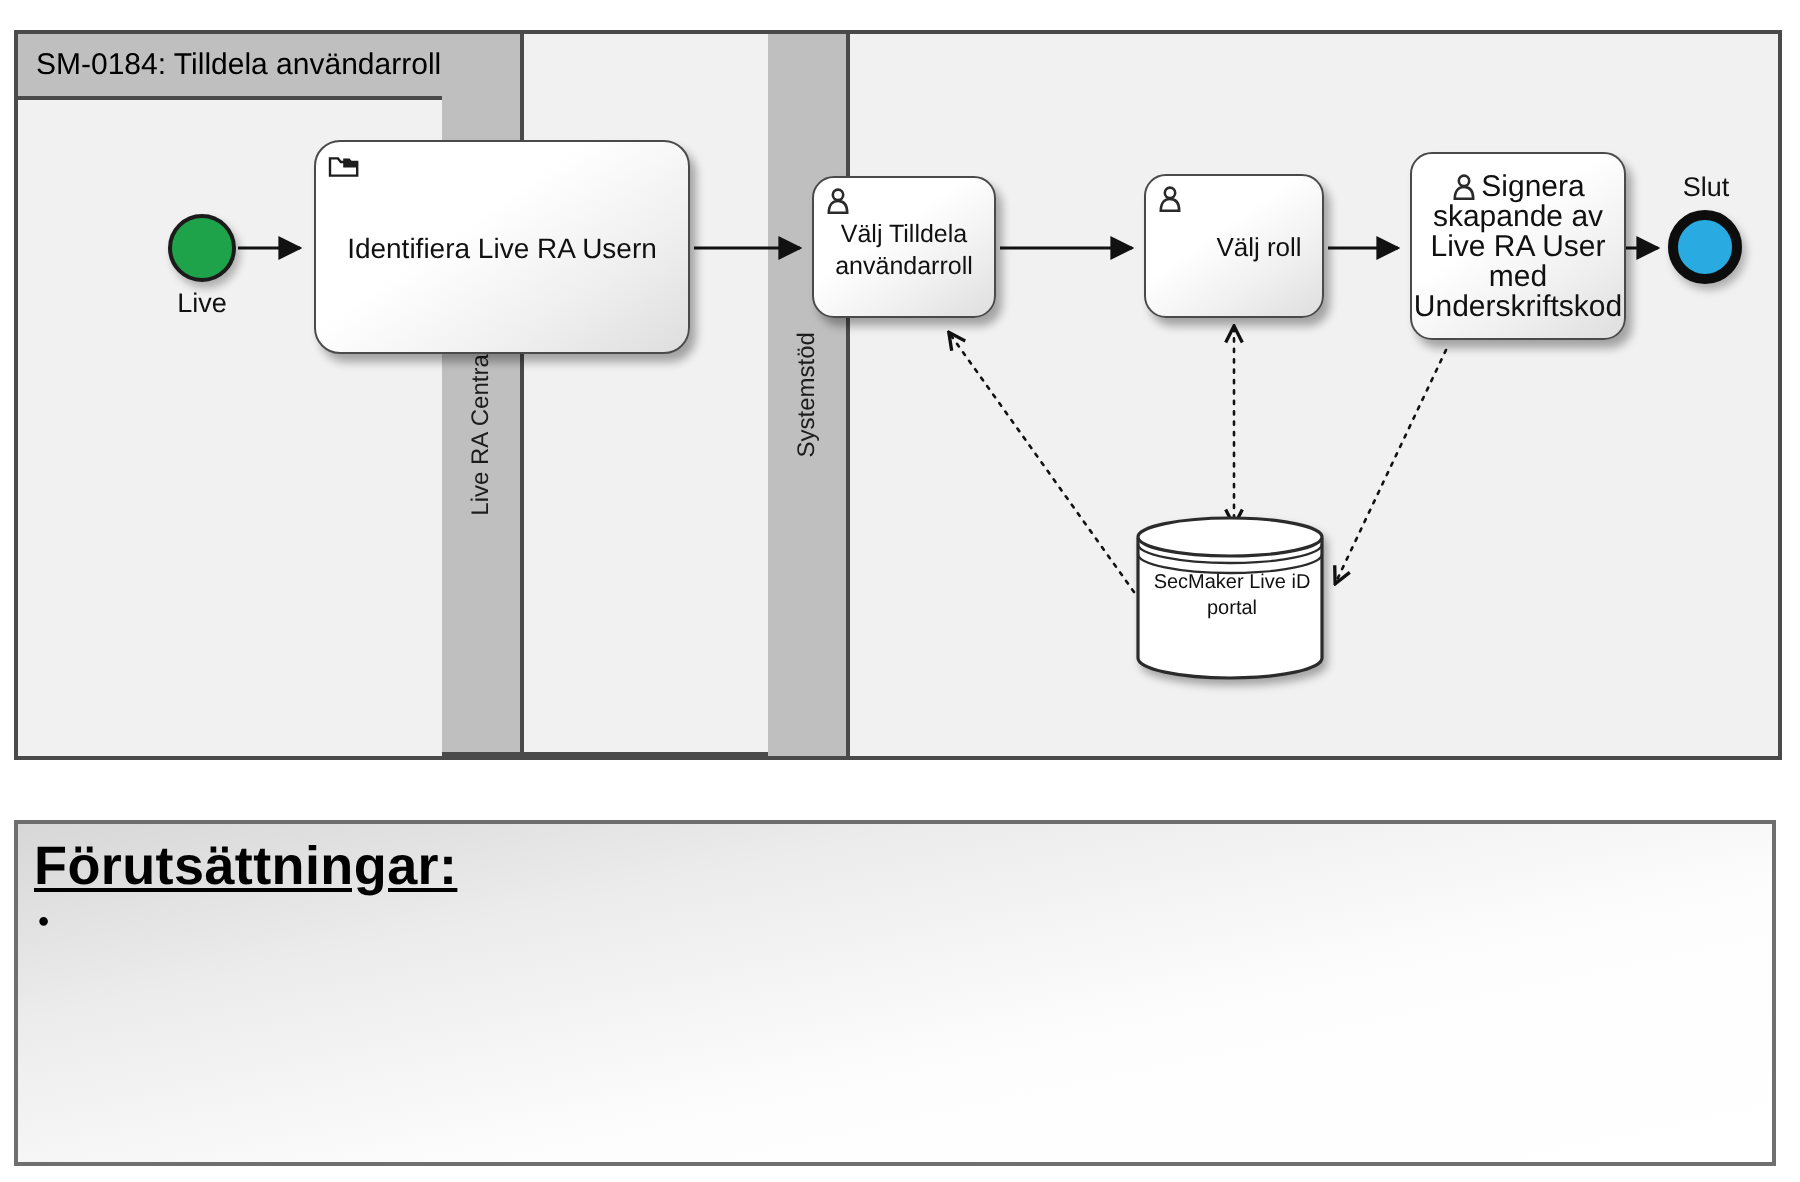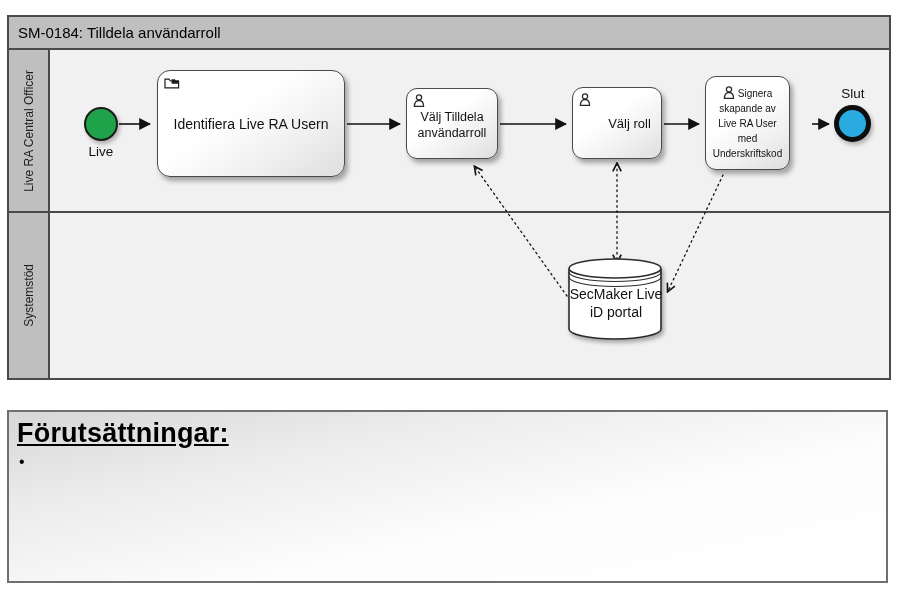--- a/index.html
+++ b/index.html
@@ -16,21 +16,21 @@
     width:900px;height:591px;background:#fff;
     font-family:"Liberation Sans",sans-serif;color:#000;
     position:relative;overflow:hidden;
   }
   .canvas{position:absolute;inset:0;}
 
   
   .pool{
     position:absolute;left:7px;top:15px;width:884px;height:365px;
     border:2px solid var(--border-dark);background:var(--lane-bg);
-    display:flex;flex-direction:column;
+    display:flex;
   }
   .pool-title{
     height:33px;background:var(--band-gray);
     border-bottom:2px solid var(--border-dark);
     font-size:15px;line-height:31px;padding-left:9px;
   }
   .lane{display:flex;flex:1;}
   .lane-1{border-bottom:2px solid var(--border-dark);flex:0 0 163px;}
   .lane-label{
     flex:0 0 41px;background:var(--band-gray);
@@ -66,32 +66,32 @@
     position:absolute;
     border:1.8px solid var(--border-dark);border-radius:11px;
     background:linear-gradient(145deg,#ffffff 40%,#efefef 72%,#dedede 100%);
     box-shadow:3px 4px 5px rgba(0,0,0,.33);
     display:flex;align-items:center;justify-content:center;
     text-align:center;color:#111;
   }
   .task-1{left:157px;top:70px;width:188px;height:107px;font-size:14px;border-radius:13px;}
   .task-2{left:406px;top:88px;width:92px;height:71px;font-size:12.5px;line-height:1.22;padding:4px 2px 0;}
   .task-3{left:572px;top:87px;width:90px;height:72px;font-size:13px;padding-left:25px;}
-  .task-4{left:705px;top:76px;width:85px;height:94px;font-size:10px;line-height:15px;padding:2px 16px;}
+  .task-4{left:705px;top:76px;width:108px;height:94px;font-size:15px;line-height:15px;padding:2px 16px;}
   .corner-icon{position:absolute;left:6px;top:5px;line-height:0;}
   .inline-icon{display:inline-block;vertical-align:-2px;margin-right:3px;line-height:0;}
 
   
   .datastore-svg{
     position:absolute;left:565px;top:255px;
     filter:drop-shadow(2px 3px 2px rgba(0,0,0,.32));
   }
   .datastore-label{
     position:absolute;left:569px;top:286px;width:94px;
-    font-size:14px;line-height:1.25;text-align:center;color:#111;
+    font-size:10px;line-height:1.25;text-align:center;color:#111;
   }
 
   
   .connectors{position:absolute;left:0;top:0;pointer-events:none;}
 
   
   .notes-box{
     position:absolute;left:7px;top:410px;width:881px;height:173px;
     border:2px solid var(--notes-border);
     background:linear-gradient(168deg,#d7d7d7 0%,#ececec 28%,#fdfdfd 62%,#ffffff 100%);

